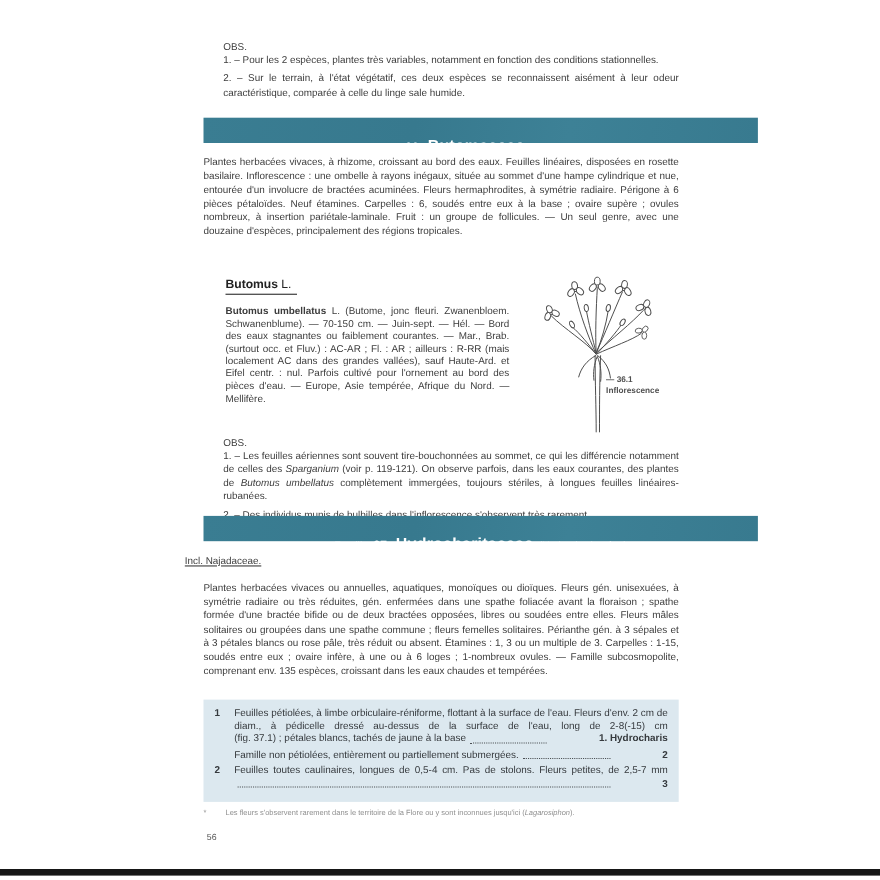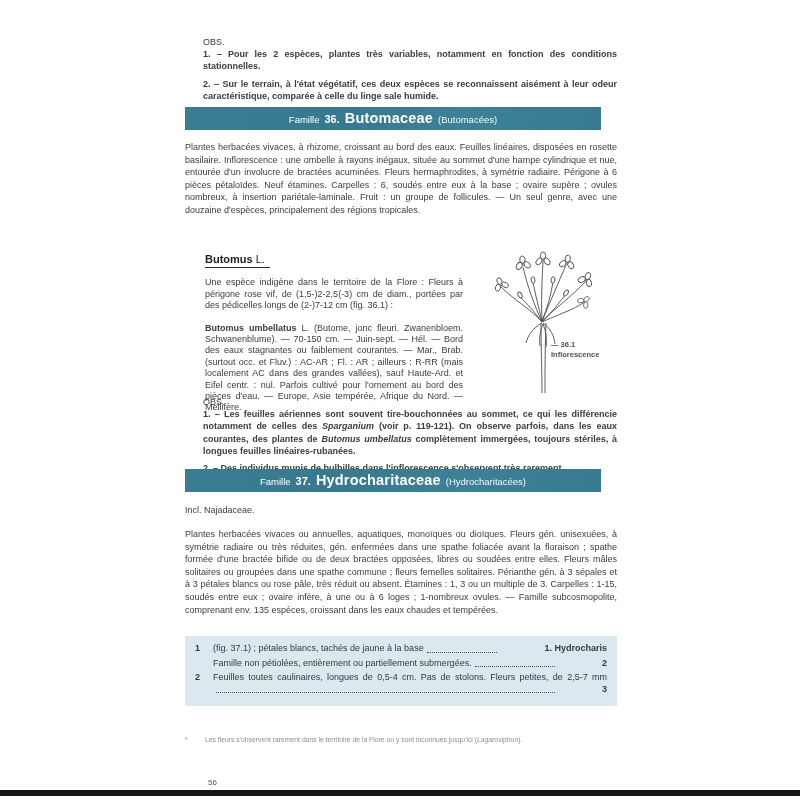--- a/index.html
+++ b/index.html
@@ -6,39 +6,39 @@
   body{width:800px;height:800px;background:#f6f6f6;font-family:"Liberation Sans",sans-serif;}
   #page{position:relative;width:800px;height:800px;background:#ffffff;overflow:hidden;color:#3c3c3c;}
 
   p{margin:0;}
   .just{text-align:justify;}
 
   
   .obs{position:absolute;display:flex;font-size:9px;line-height:12.2px;flex-direction:column;}
   .obs-label{width:30px;flex-shrink:0;}
   .obs-items{flex:1;}
-  .obs-items p{margin-bottom:5px;text-align:justify;font-weight:bold;}
+  .obs-items p{margin-bottom:5px;text-align:justify;}
   #obs1{top:36px;left:203px;width:414px;}
   #obs2{top:396px;left:203px;width:414px;}
 
   
-  .banner{position:absolute;left:185px;width:416px;height:23px;box-sizing:border-box;
+  .banner{position:absolute;left:185px;width:504px;height:23px;box-sizing:border-box;
     background:linear-gradient(100deg,#3a7d92,#37798e 38%,#3d8196 66%,#387a8f);
-    color:#ffffff;display:flex;align-items:baseline;justify-content:center;gap:5px;padding-top:3px;}
+    color:#ffffff;display:flex;align-items:baseline;justify-content:center;gap:5px;padding-top:18px;}
   #banner36{top:107px;}
   #banner37{top:469px;}
   .b-prefix{font-size:9.5px;}
   .b-num{font-size:11px;font-weight:bold;}
   .b-name{font-size:14.5px;font-weight:bold;letter-spacing:.2px;}
   .b-vern{font-size:9.5px;color:rgba(255,255,255,.95);}
 
   
   #para36{position:absolute;top:141px;left:185px;width:432px;font-size:9px;line-height:12.6px;}
   #para37{position:absolute;top:528px;left:185px;width:432px;font-size:9px;line-height:12.6px;}
-  #incl{position:absolute;top:505px;left:185px;font-size:9px;}
+  #incl{position:absolute;top:505px;left:168px;font-size:9px;text-decoration:underline;}
 
   
   #genus{position:absolute;top:236px;left:205px;width:412px;display:flex;}
   #genus .gleft{width:258px;font-size:9px;line-height:11.4px;}
   #genus .gright{flex:1;margin-left:18px;position:relative;font-weight:bold;}
   #genus-heading{margin:18px 0 9px;font-size:11px;font-weight:bold;display:inline-block;
     border-bottom:1.5px solid #2c2c2c;padding:0 5px 2px 0;color:#222;}
   #genus-heading .gauthor{font-weight:normal;}
   .gintro{margin-bottom:11px;text-align:justify;}
   .species{text-align:justify;}
@@ -54,21 +54,21 @@
   .kb{text-align:justify;text-align-last:justify;}
   .ktail{display:flex;align-items:baseline;}
   .kt{white-space:nowrap;}
   .dots{flex:1;min-width:10px;border-bottom:1.6px dotted #4a4f53;margin:0 3px 2px;align-self:flex-end;}
   .kres{font-weight:bold;white-space:nowrap;margin-left:44px;}
 
   
   #footnote{position:absolute;top:735px;left:185px;width:432px;display:flex;
     font-size:6.8px;line-height:9px;color:#8f8f8f;}
   #footnote .fmark{width:20px;flex-shrink:0;}
-  #pagenum{position:absolute;top:778px;left:188px;font-size:8px;color:#555;margin-left:20px;}
+  #pagenum{position:absolute;top:757px;left:188px;font-size:8px;color:#555;}
   #bottombar{position:absolute;top:790px;left:0;width:800px;height:6px;background:#161616;}
 
   .sketch{stroke:#4c4c4c;stroke-width:.9;fill:none;}
   .sketch-fill{stroke:#4c4c4c;stroke-width:.9;fill:#ffffff;}
 </style>
 </head>
 <body>
 
 <div id="page">
 
@@ -85,21 +85,20 @@
     <span class="b-num">36.</span>
     <span class="b-name">Butomaceae</span>
     <span class="b-vern">(Butomacées)</span>
   </div>
 
   <p class="just" id="para36">Plantes herbacées vivaces, à rhizome, croissant au bord des eaux. Feuilles linéaires, disposées en rosette basilaire. Inflorescence : une ombelle à rayons inégaux, située au sommet d'une hampe cylindrique et nue, entourée d'un involucre de bractées acuminées. Fleurs hermaphrodites, à symétrie radiaire. Périgone à 6 pièces pétaloïdes. Neuf étamines. Carpelles : 6, soudés entre eux à la base ; ovaire supère ; ovules nombreux, à insertion pariétale-laminale. Fruit : un groupe de follicules. — Un seul genre, avec une douzaine d'espèces, principalement des régions tropicales.</p>
 
   <div id="genus">
     <div class="gleft">
       <h3 id="genus-heading"><span class="gname">Butomus</span> <span class="gauthor">L.</span></h3>
-      <p class="gintro">Une espèce indigène dans le territoire de la Flore : Fleurs à périgone rose vif, de (1,5-)2-2,5(-3) cm de diam., portées par des pédicelles longs de (2-)7-12 cm (fig. 36.1) :</p>
       <p class="species"><b>Butomus umbellatus</b><span> L. (Butome, jonc fleuri. Zwanenbloem. Schwanenblume). — 70-150 cm. — Juin-sept. — Hél. — Bord des eaux stagnantes ou faiblement courantes. — Mar., Brab. (surtout occ. et Fluv.) : AC-AR ; Fl. : AR ; ailleurs : R-RR (mais localement AC dans des grandes vallées), sauf Haute-Ard. et Eifel centr. : nul. Parfois cultivé pour l'ornement au bord des pièces d'eau. — Europe, Asie tempérée, Afrique du Nord. — Mellifère.</span></p>
     </div>
     <div class="gright">
       <svg class="illustration" width="122" height="150" viewBox="0 0 122 150" xmlns="http://www.w3.org/2000/svg">
         <defs>
           <g id="flw">
             <ellipse cx="0" cy="-4.2" rx="2.6" ry="3.8"></ellipse>
             <ellipse cx="4" cy="1.4" rx="3.8" ry="2.6" transform="rotate(50 4 1.4)"></ellipse>
             <ellipse cx="-4" cy="1.4" rx="3.8" ry="2.6" transform="rotate(-50 -4 1.4)"></ellipse>
             <circle cx="0" cy="0" r="1.1"></circle>
@@ -166,20 +165,21 @@
   </div>
 
   <p id="incl">Incl. Najadaceae.</p>
 
   <p class="just" id="para37">Plantes herbacées vivaces ou annuelles, aquatiques, monoïques ou dioïques. Fleurs gén. unisexuées, à symétrie radiaire ou très réduites, gén. enfermées dans une spathe foliacée avant la floraison ; spathe formée d'une bractée bifide ou de deux bractées opposées, libres ou soudées entre elles. Fleurs mâles solitaires ou groupées dans une spathe commune ; fleurs femelles solitaires. Périanthe gén. à 3 sépales et à 3 pétales blancs ou rose pâle, très réduit ou absent. Étamines : 1, 3 ou un multiple de 3. Carpelles : 1-15, soudés entre eux ; ovaire infère, à une ou à 6 loges ; 1-nombreux ovules. — Famille subcosmopolite, comprenant env. 135 espèces, croissant dans les eaux chaudes et tempérées.</p>
 
   <div id="keybox">
     <div class="krow">
       <span class="knum">1</span>
       <div class="kbody">
+        <p class="kb">Feuilles pétiolées, à limbe orbiculaire-réniforme, flottant à la surface de l'eau. Fleurs d'env. 2 cm de diam., à pédicelle dressé au-dessus de la surface de l'eau, long de 2-8(-15) cm</p>
         <div class="ktail">
           <span class="kt">(fig. 37.1) ; pétales blancs, tachés de jaune à la base</span>
           <span class="dots"></span>
           <span class="kres">1. Hydrocharis</span>
         </div>
       </div>
     </div>
     <div class="krow">
       <span class="knum"></span>
       <div class="kbody">

